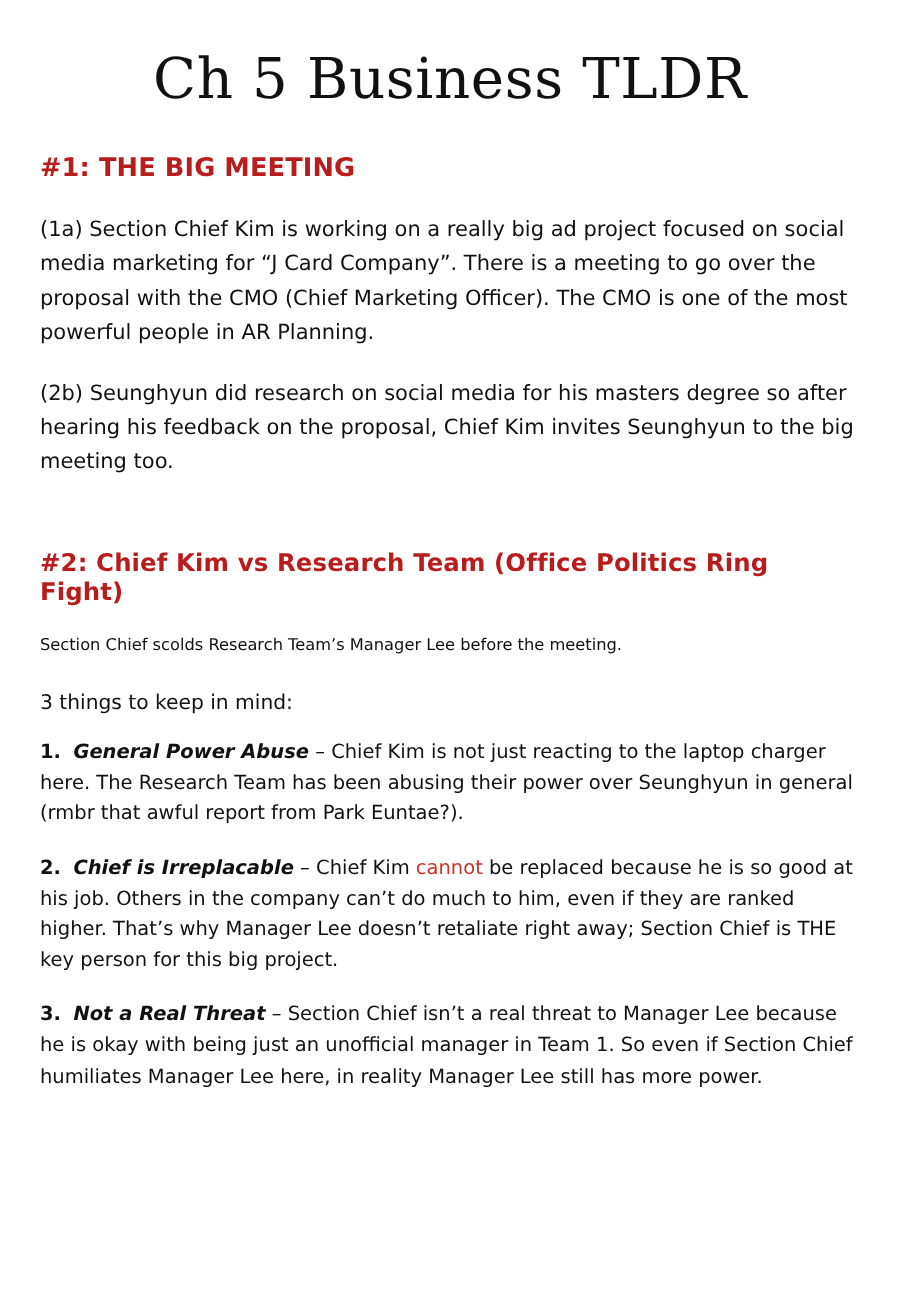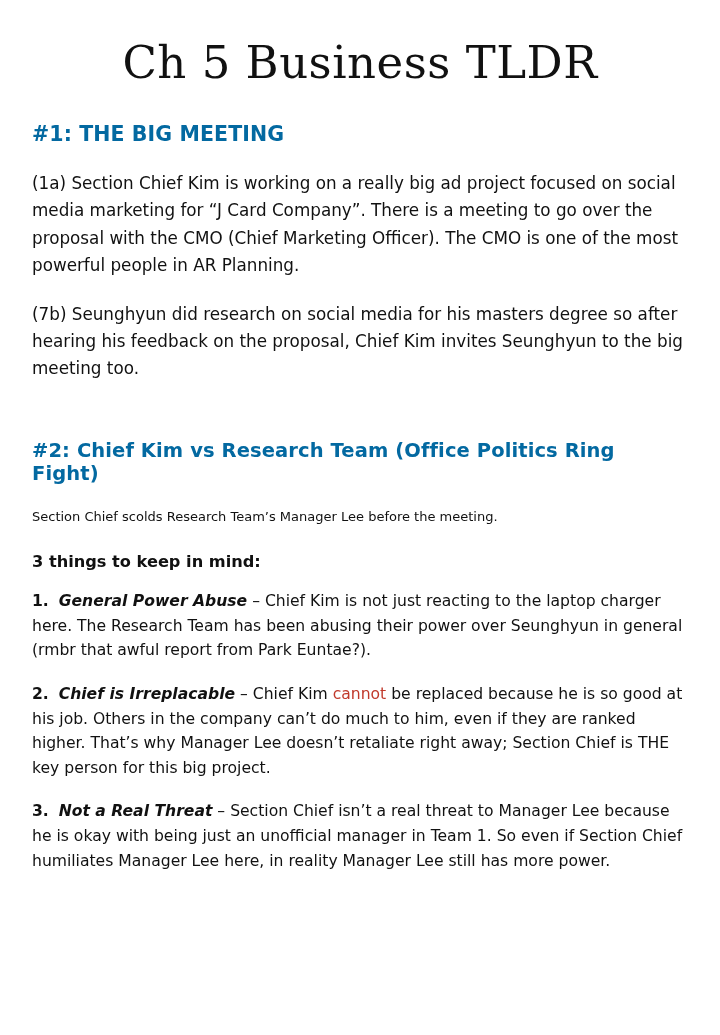--- a/index.html
+++ b/index.html
@@ -25,21 +25,21 @@
     font-family: "DejaVu Serif", serif;
     font-size: 45px;
     font-weight: 400;
     text-align: center;
     color: #111111;
     letter-spacing: 0.5px;
     margin: 10px 0 34px 0;
     line-height: 1.1;
   }
   .section-head {
-    color: #0369a1;
+    color: #b91c1c;
     font-weight: bold;
     font-size: 20.5px;
     letter-spacing: 0.1px;
     margin: 0 0 24px 0;
     line-height: 1.2;
   }
   .section-head.second {
     font-size: 19.5px;
     margin-top: 0;
     margin-bottom: 22px;
@@ -54,21 +54,21 @@
     margin-bottom: 22px;
   }
   .lead-line {
     font-size: 13px;
     line-height: 1.6;
     color: #111111;
     margin-bottom: 24px;
   }
   .bold-line {
     font-size: 16.2px;
-    font-weight: bold;
+    font-weight: normal;
     color: #111111;
     margin-bottom: 18px;
   }
   .point {
     font-size: 15.6px;
     line-height: 1.58;
     color: #111111;
     margin-bottom: 19px;
   }
   .point .lead {
@@ -90,21 +90,21 @@
 <body>
 
 <div class="page">
 
   <h1 class="doc-title">Ch 5 Business TLDR</h1>
 
   <h2 class="section-head">#1: THE BIG MEETING</h2>
 
   <p class="body-para">(1a) Section Chief Kim is working on a really big ad project focused on social media marketing for “J Card Company”.  There is a meeting to go over the proposal with the CMO (Chief Marketing Officer). The CMO is one of the most powerful people in AR Planning.</p>
 
-  <p class="body-para">(7b) Seunghyun did research on social media for his masters degree so after hearing his feedback on the proposal, Chief Kim invites Seunghyun to the big meeting too.</p>
+  <p class="body-para">(2b) Seunghyun did research on social media for his masters degree so after hearing his feedback on the proposal, Chief Kim invites Seunghyun to the big meeting too.</p>
 
   <div class="spacer-lg"></div>
 
   <h2 class="section-head second">#2: Chief Kim vs Research Team (Office Politics Ring Fight)</h2>
 
   <p class="lead-line">Section Chief scolds Research Team’s Manager Lee before the meeting.</p>
 
   <p class="bold-line">3 things to keep in mind:</p>
 
   <p class="point">

